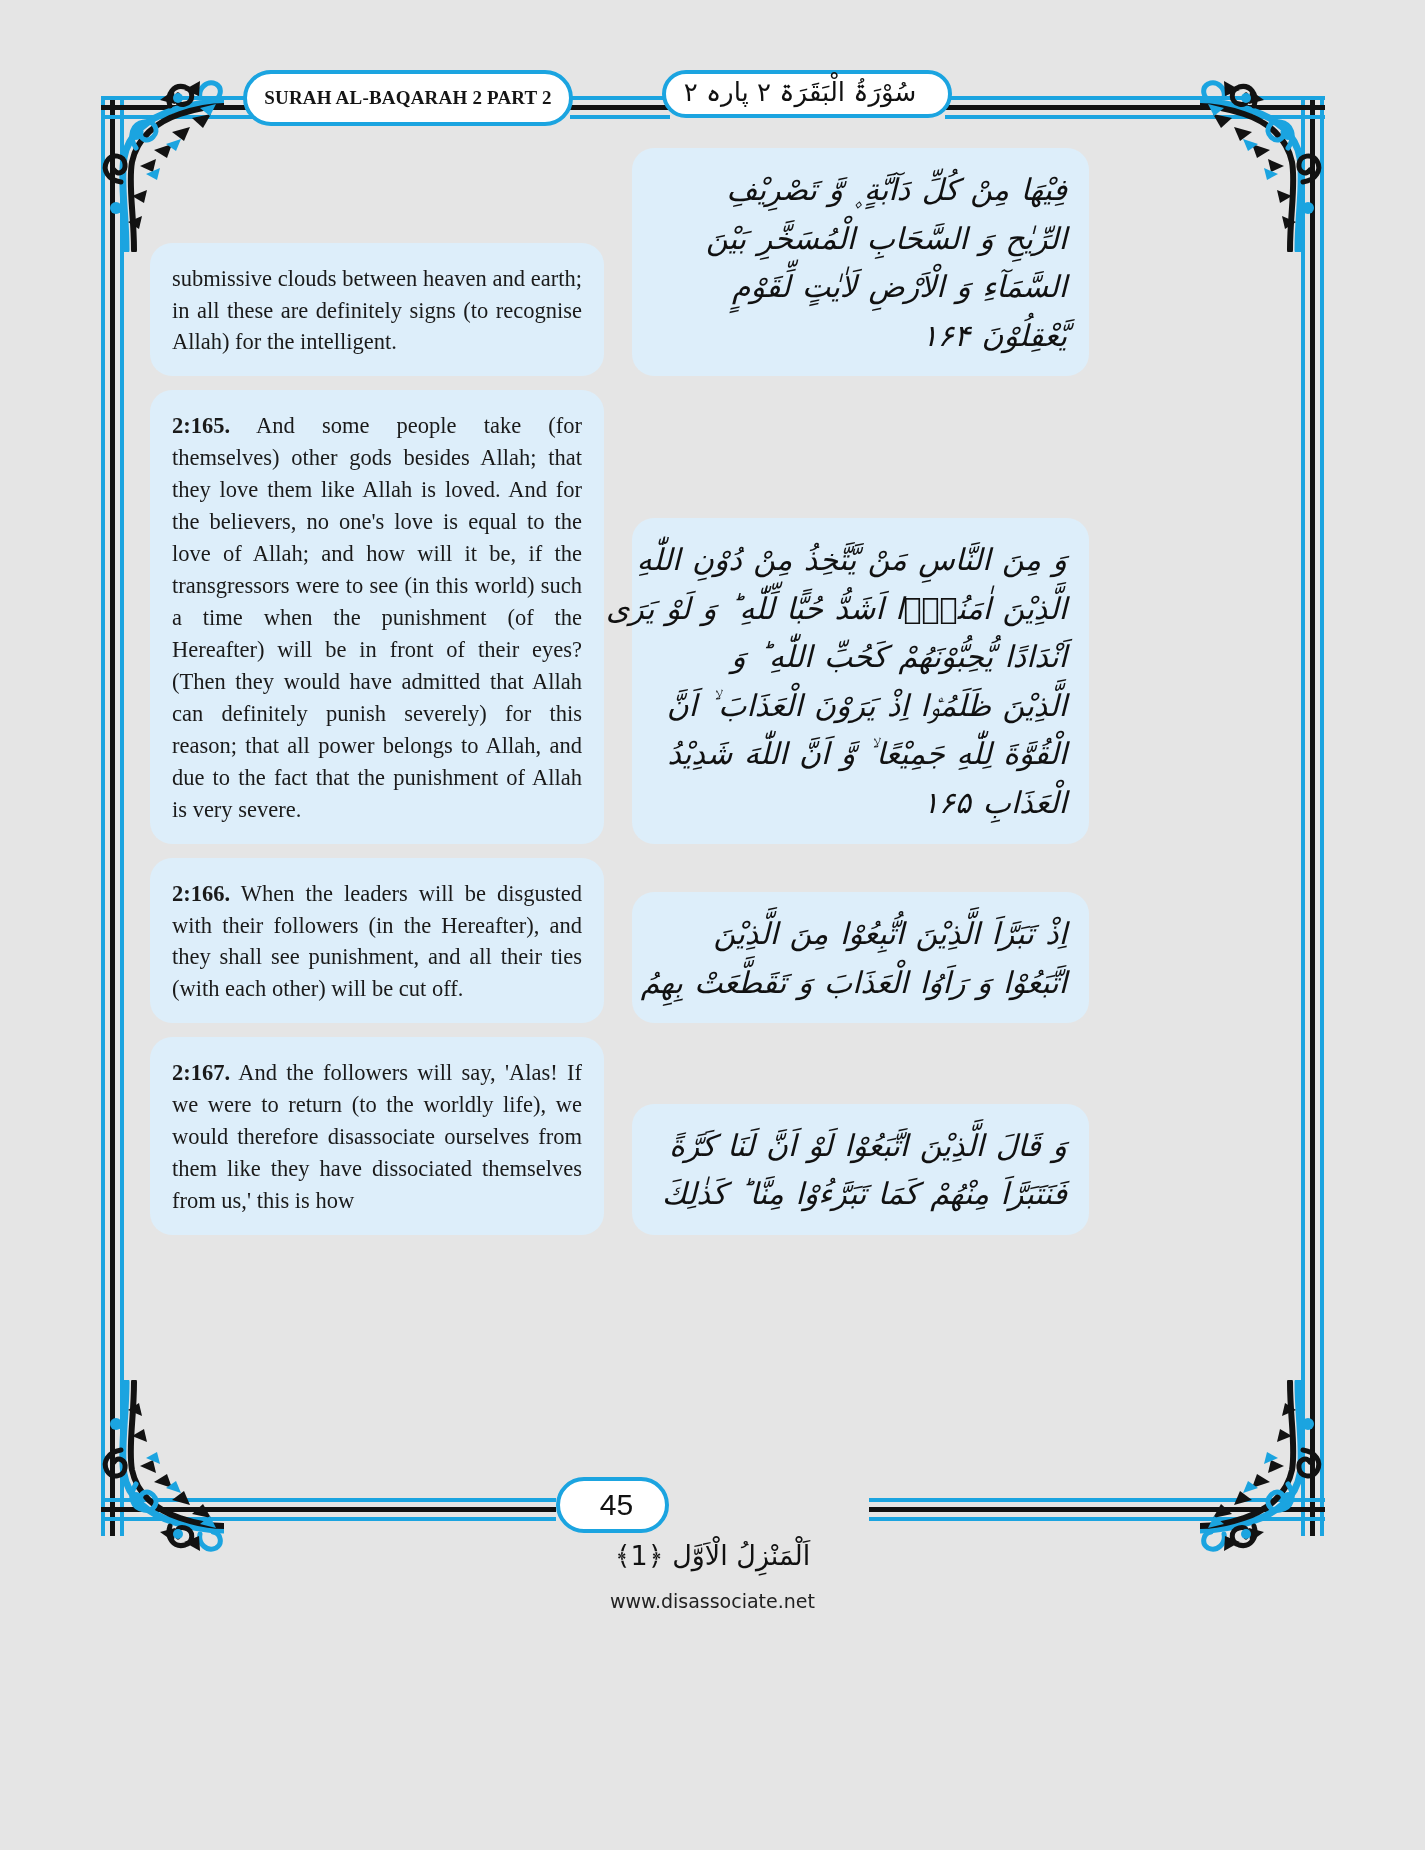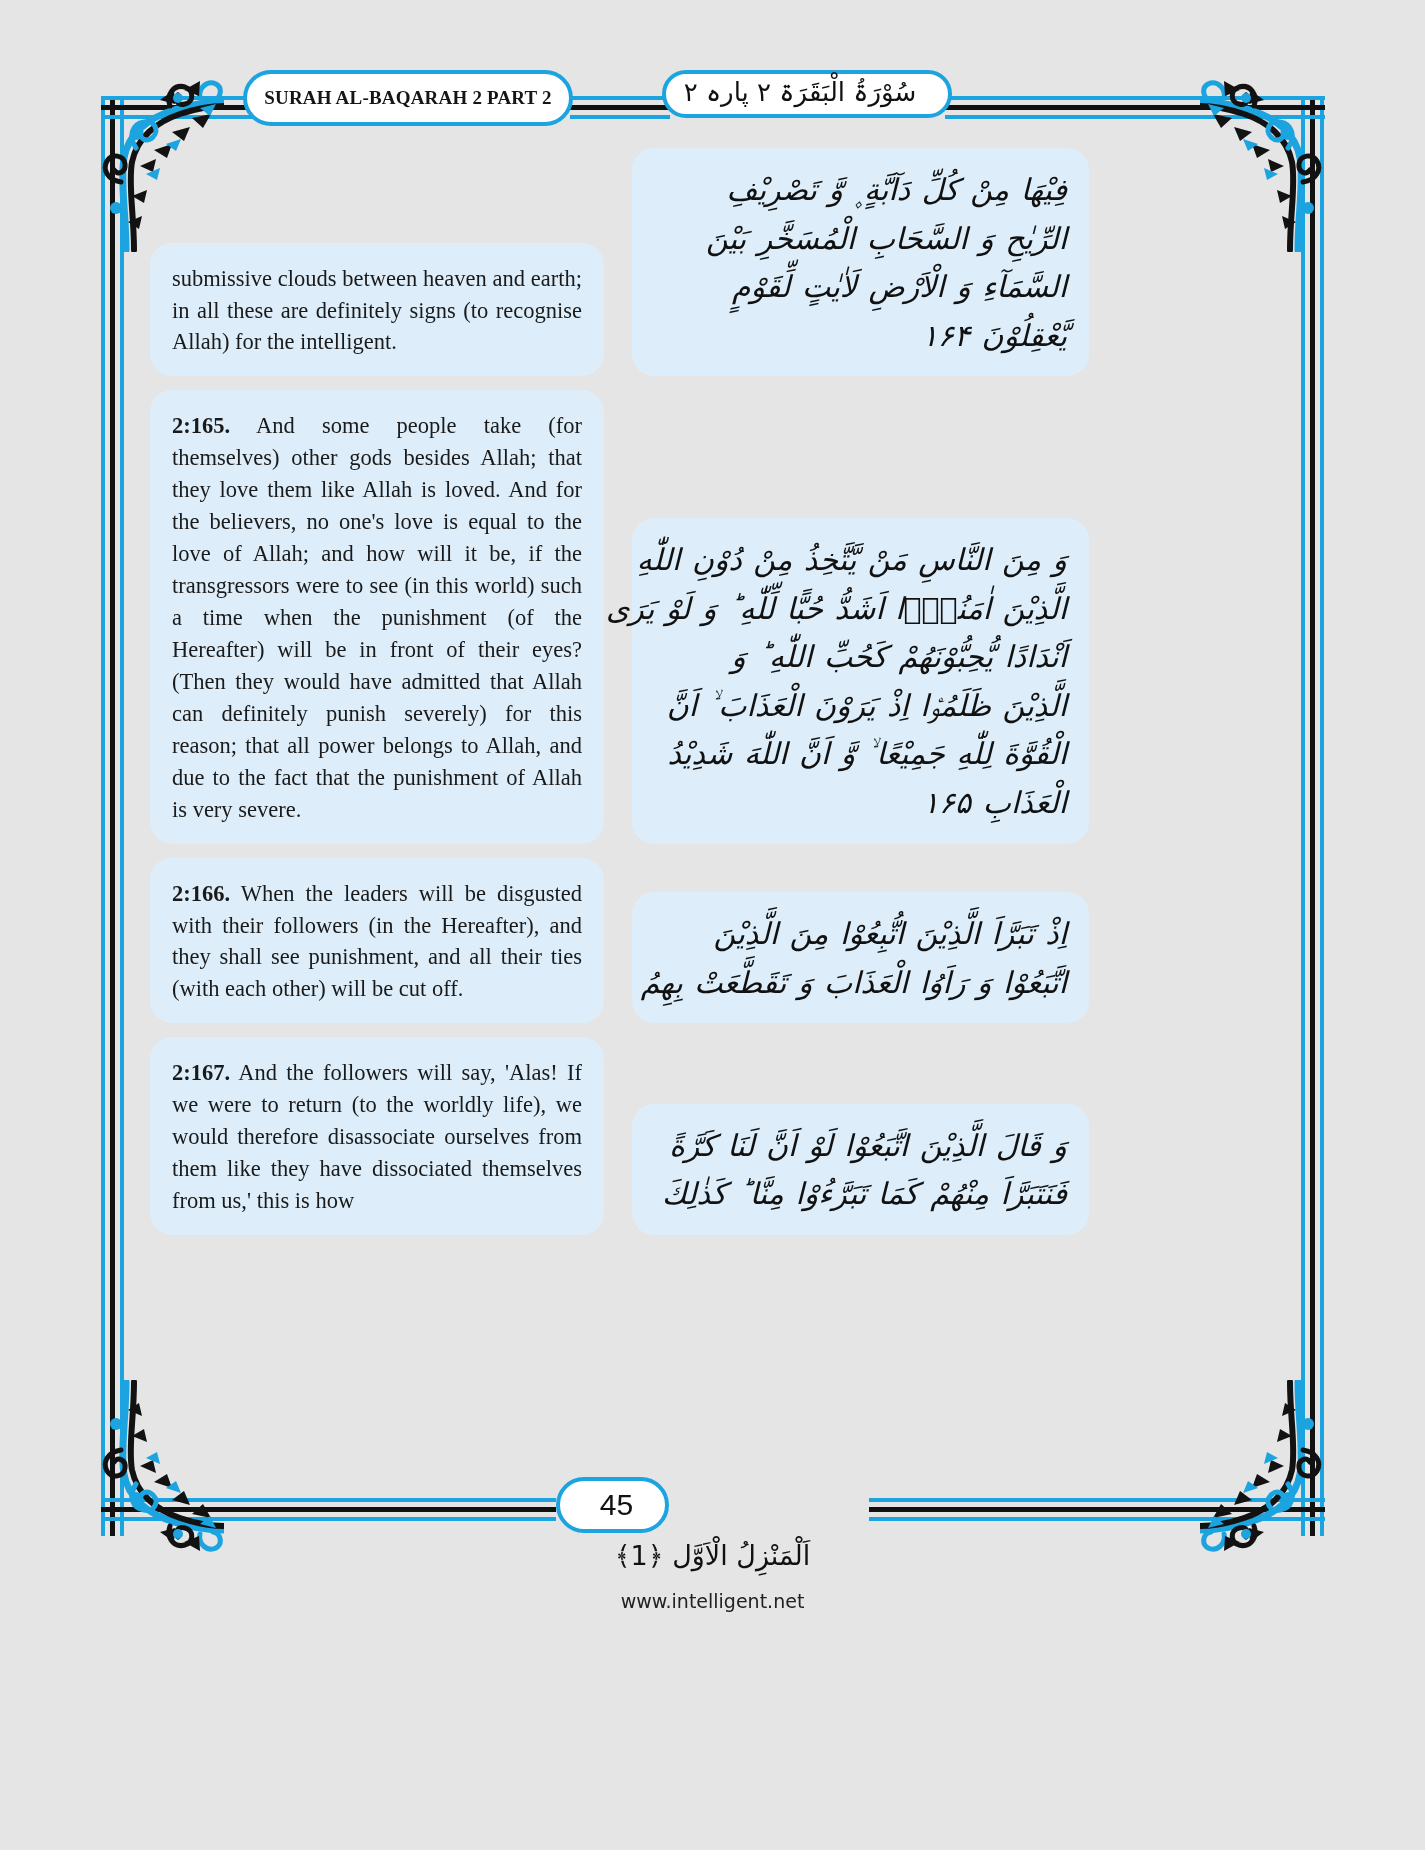--- a/index.html
+++ b/index.html
@@ -390,15 +390,15 @@
         <span class="ar-line">فَنَتَبَرَّاَ مِنْهُمْ كَمَا تَبَرَّءُوْا مِنَّا ؕ كَذٰلِكَ</span>
       </div>
     </div>
 
   </div>
 
   <div class="pill" id="pill-page">
     <span class="txt">45</span>
   </div>
   <div id="footer-arabic">اَلْمَنْزِلُ الْاَوَّل ﴿1﴾</div>
-  <div id="footer-url">www.intelligent.net</div>
+  <div id="footer-url">www.disassociate.net</div>
 
 </div>
 
 </body></html>

